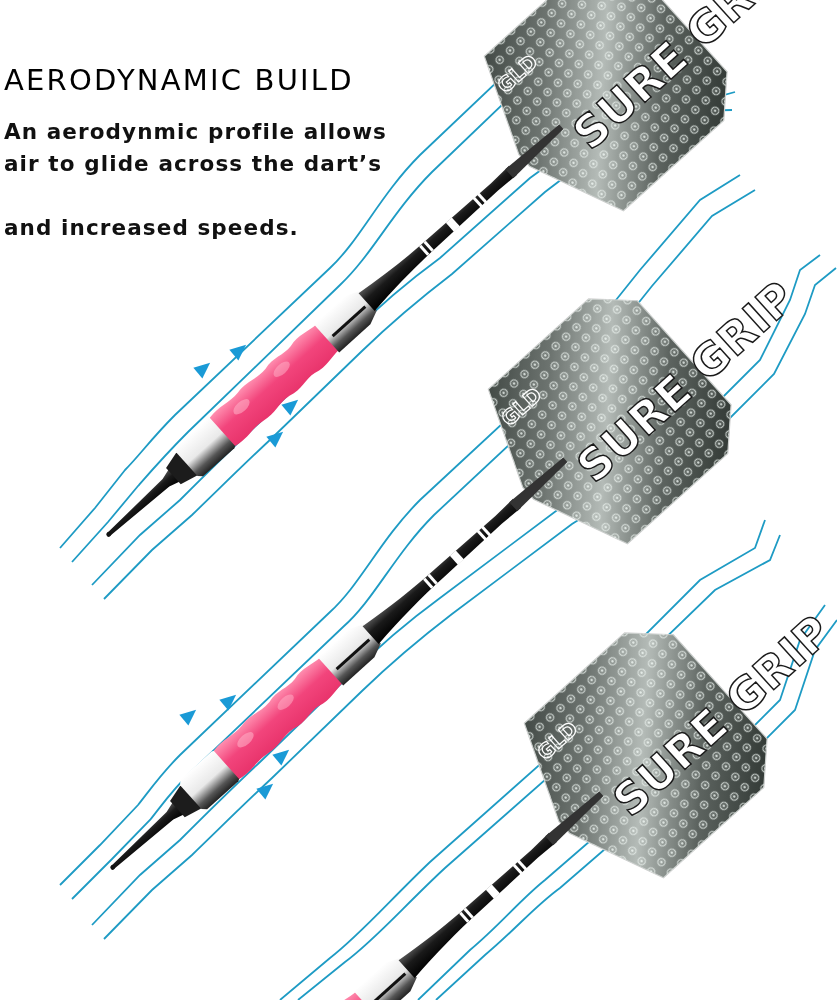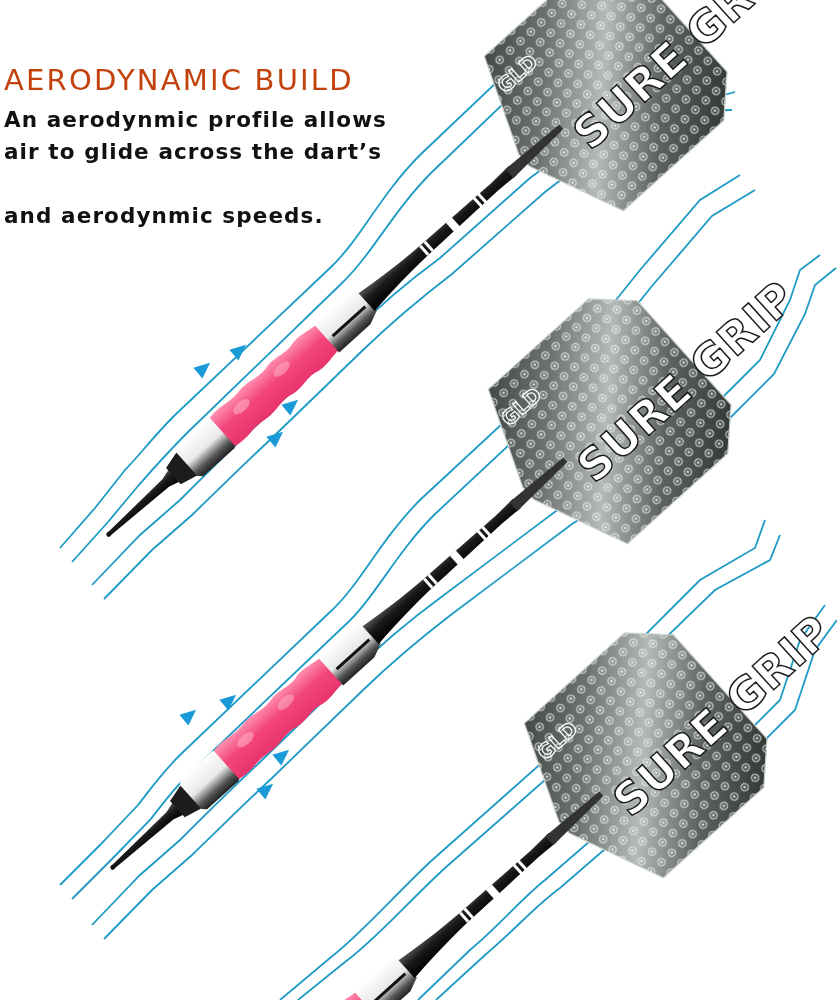--- a/index.html
+++ b/index.html
@@ -1,20 +1,20 @@
 <!DOCTYPE html>
 <html><head>
 <meta charset="utf-8">
 <style>
   html, body { margin: 0; padding: 0; background: #ffffff; }
   body { width: 837px; height: 1000px; position: relative; overflow: hidden; font-family: "DejaVu Sans", sans-serif; }
   #scene { position: absolute; left: 0; top: 0; width: 837px; height: 1000px; }
   .copy { position: absolute; left: 4px; top: 60px; width: 420px; z-index: 5; }
-  .headline { font-family: "DejaVu Sans", sans-serif; font-size: 29px; font-weight: 400; letter-spacing: 2.2px; color: #c2410c; margin: 0; line-height: 40px; }
-  .body-text { font-family: "DejaVu Sans", sans-serif; font-size: 21.5px; font-weight: 700; letter-spacing: 1.1px; color: #111; margin: 4px 0 0 0; line-height: 32px; width: 410px; }
+  .headline { font-family: "DejaVu Sans", sans-serif; font-size: 29px; font-weight: 400; letter-spacing: 2.2px; color: #000000; margin: 0; line-height: 40px; }
+  .body-text { font-family: "DejaVu Sans", sans-serif; font-size: 21.5px; font-weight: 700; letter-spacing: 1.1px; color: #111; margin: 16px 0 0 0; line-height: 32px; width: 410px; }
 </style>
 </head>
 <body>
 
 <svg id="scene" viewBox="0 0 837 1000" xmlns="http://www.w3.org/2000/svg">
   <defs>
     <linearGradient id="pinkGrad" x1="0" y1="0" x2="0" y2="1">
       <stop offset="0" stop-color="#ff8fb0"></stop>
       <stop offset="0.45" stop-color="#f2457c"></stop>
       <stop offset="1" stop-color="#e8336b"></stop>
@@ -124,15 +124,15 @@
     <use href="#dart"></use>
   </g>
 </svg>
 
 <div class="copy">
   <h1 class="headline">AERODYNAMIC BUILD</h1>
   <p class="body-text">
     <span>An aerodynmic profile allows</span><br>
     <span>air to glide across the dart’s</span><br>
     <br>
-    <span>and aerodynmic speeds.</span>
+    <span>and increased speeds.</span>
   </p>
 </div>
 
 </body></html>

